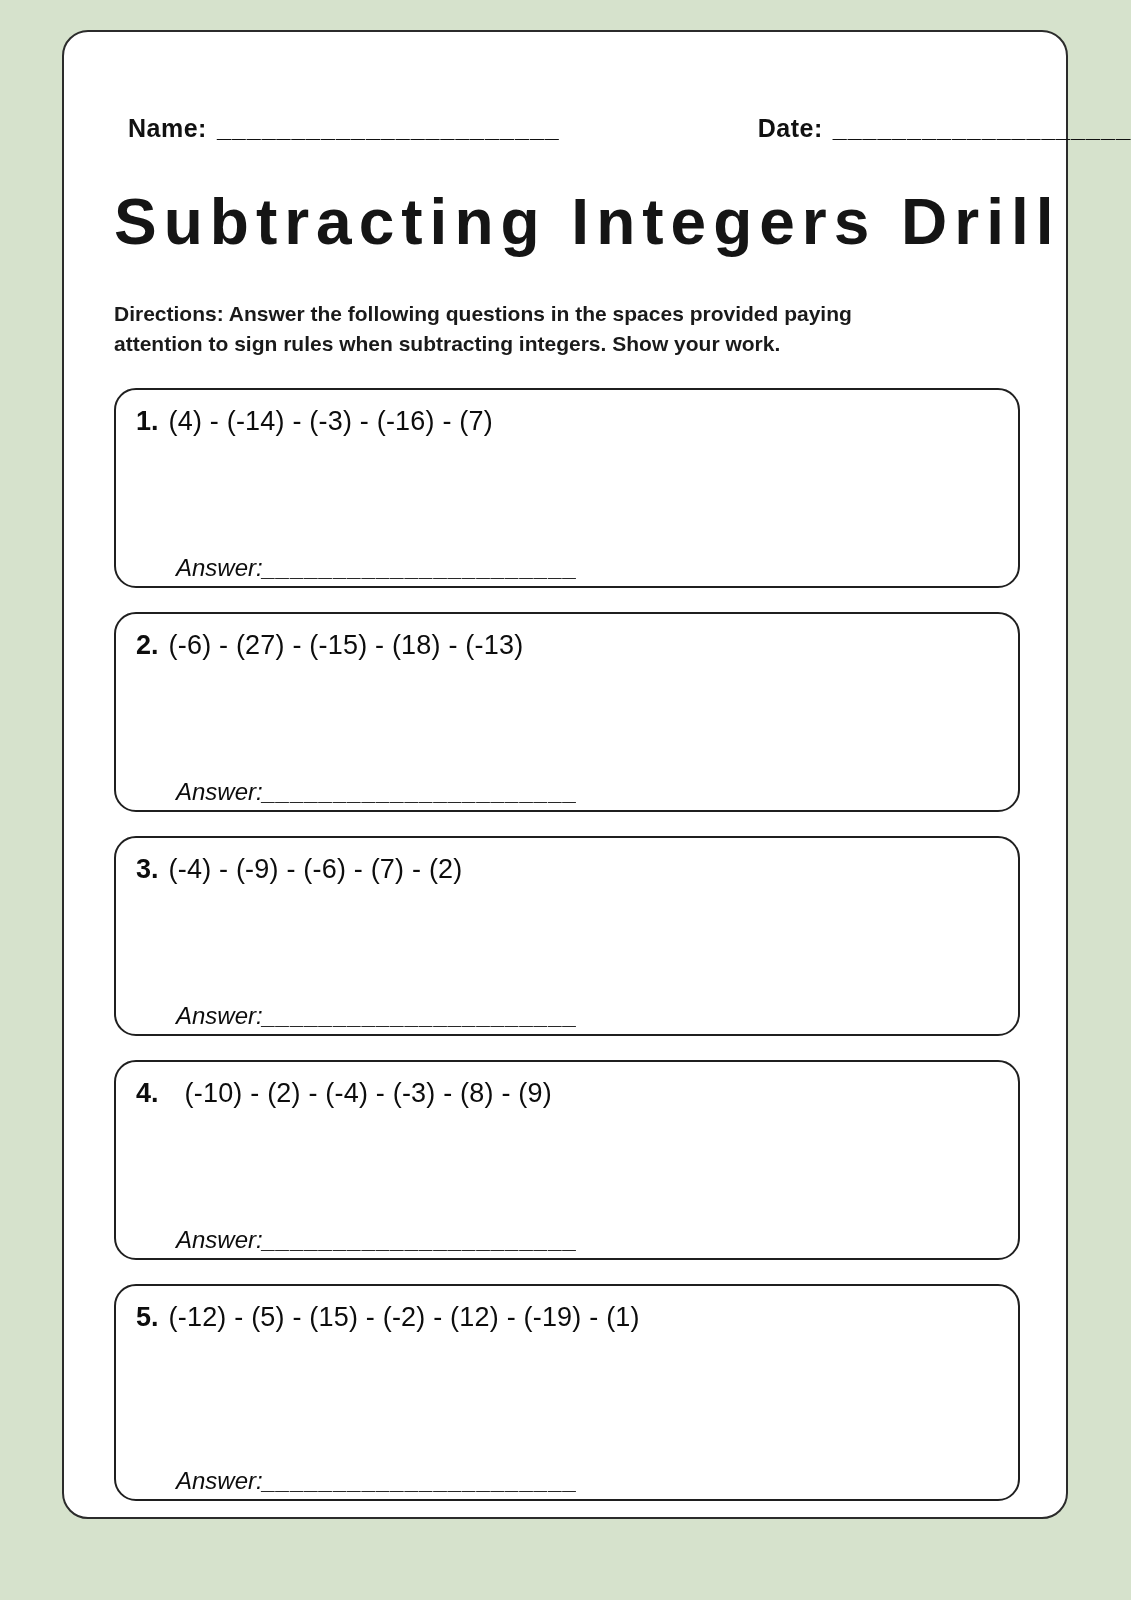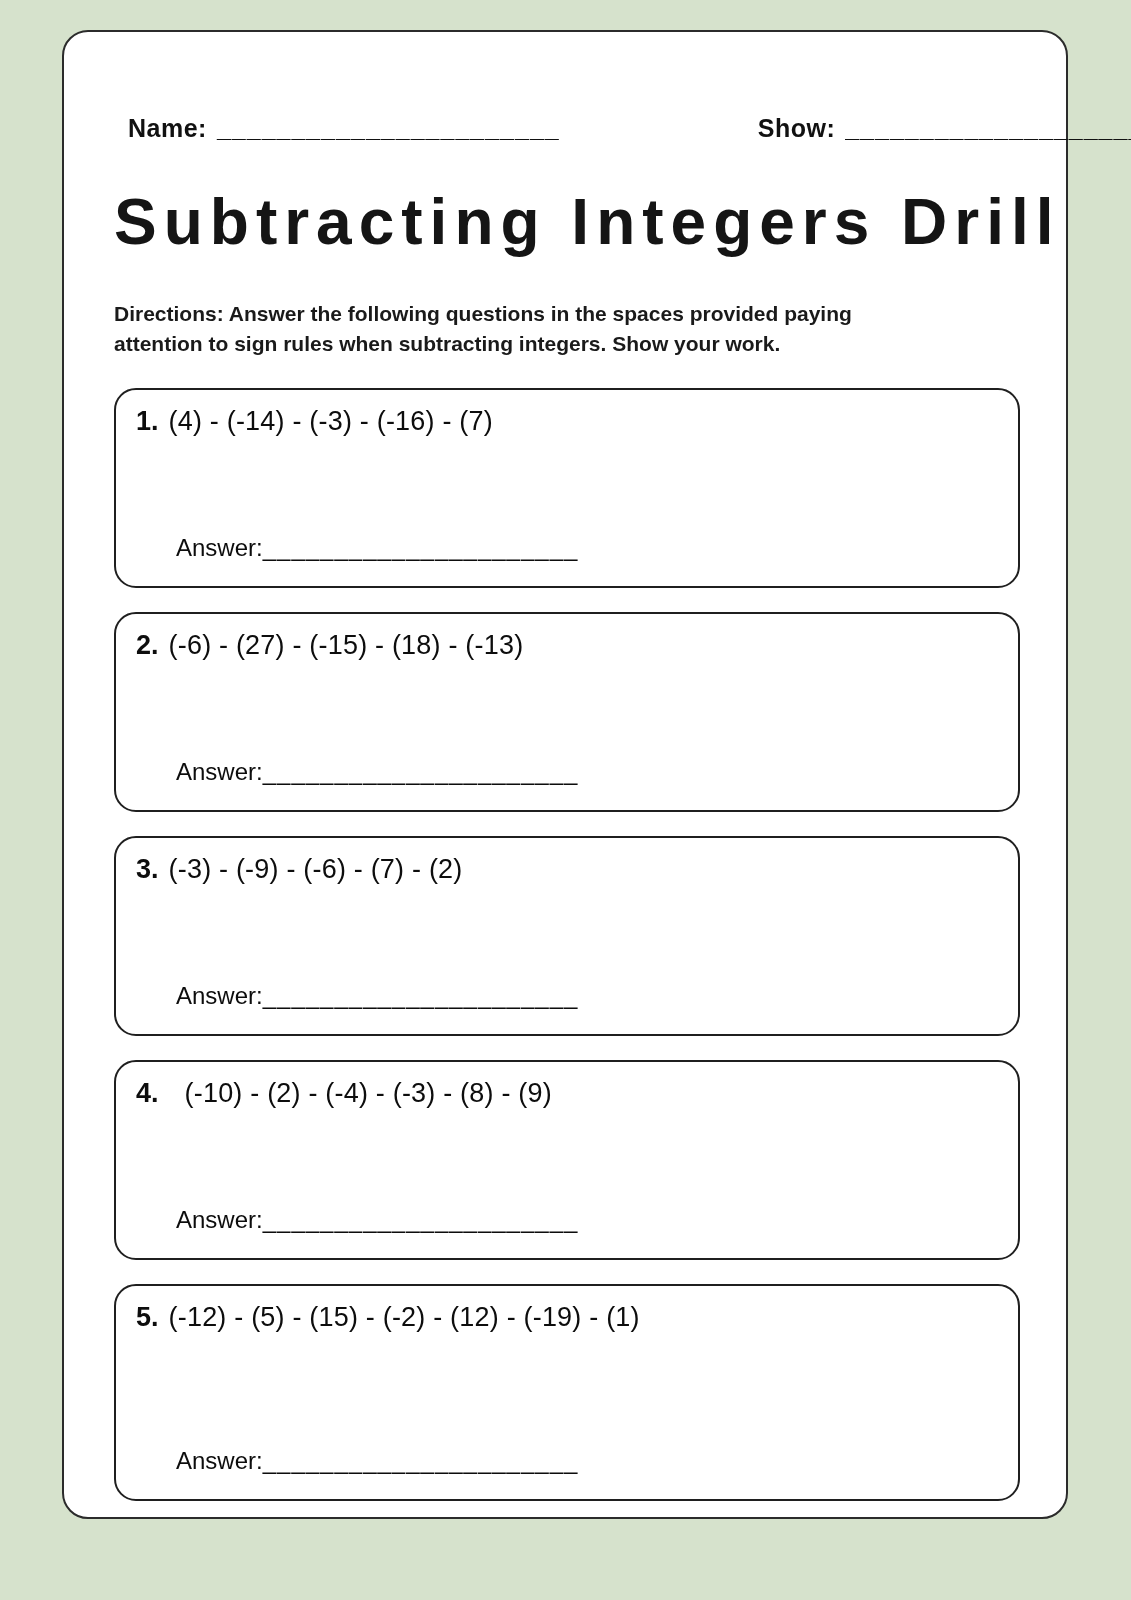--- a/index.html
+++ b/index.html
@@ -90,23 +90,24 @@
   .qexpr {
     font-size: 27px;
     font-weight: 400;
     letter-spacing: 0.2px;
     color: #0d0d0d;
     white-space: nowrap;
   }
   .answer-row {
     position: absolute;
     left: 60px;
-    bottom: 24px;
+    bottom: 4px;
     display: flex;
     align-items: center;
+    font-style: italic;
   }
   .answer-label {
     font-size: 24px;
     font-weight: 400;
     color: #0d0d0d;
   }
   .answer-line {
     font-size: 24px;
     letter-spacing: 1px;
     white-space: nowrap;
@@ -118,21 +119,21 @@
 
 <div class="canvas">
   <div class="page">
 
     <div class="meta-row">
       <div class="meta-field name">
         <span class="meta-label">Name:</span>
         <span class="meta-line">_______________________</span>
       </div>
       <div class="meta-field date">
-        <span class="meta-label">Show:</span>
+        <span class="meta-label">Date:</span>
         <span class="meta-line">_____________________</span>
       </div>
     </div>
 
     <div class="title">Subtracting Integers Drill</div>
 
     <div class="directions">Directions: Answer the following questions in the spaces provided paying attention to sign rules when subtracting integers. Show your work.</div>
 
     <div class="questions">
 
@@ -154,21 +155,21 @@
         </div>
         <div class="answer-row">
           <span class="answer-label">Answer:</span>
           <span class="answer-line">______________________</span>
         </div>
       </div>
 
       <div class="qcard">
         <div class="qtop">
           <span class="qnum">3.</span>
-          <span class="qexpr">(-3) - (-9) - (-6) - (7) - (2)</span>
+          <span class="qexpr">(-4) - (-9) - (-6) - (7) - (2)</span>
         </div>
         <div class="answer-row">
           <span class="answer-label">Answer:</span>
           <span class="answer-line">______________________</span>
         </div>
       </div>
 
       <div class="qcard">
         <div class="qtop">
           <span class="qnum">4.</span>

